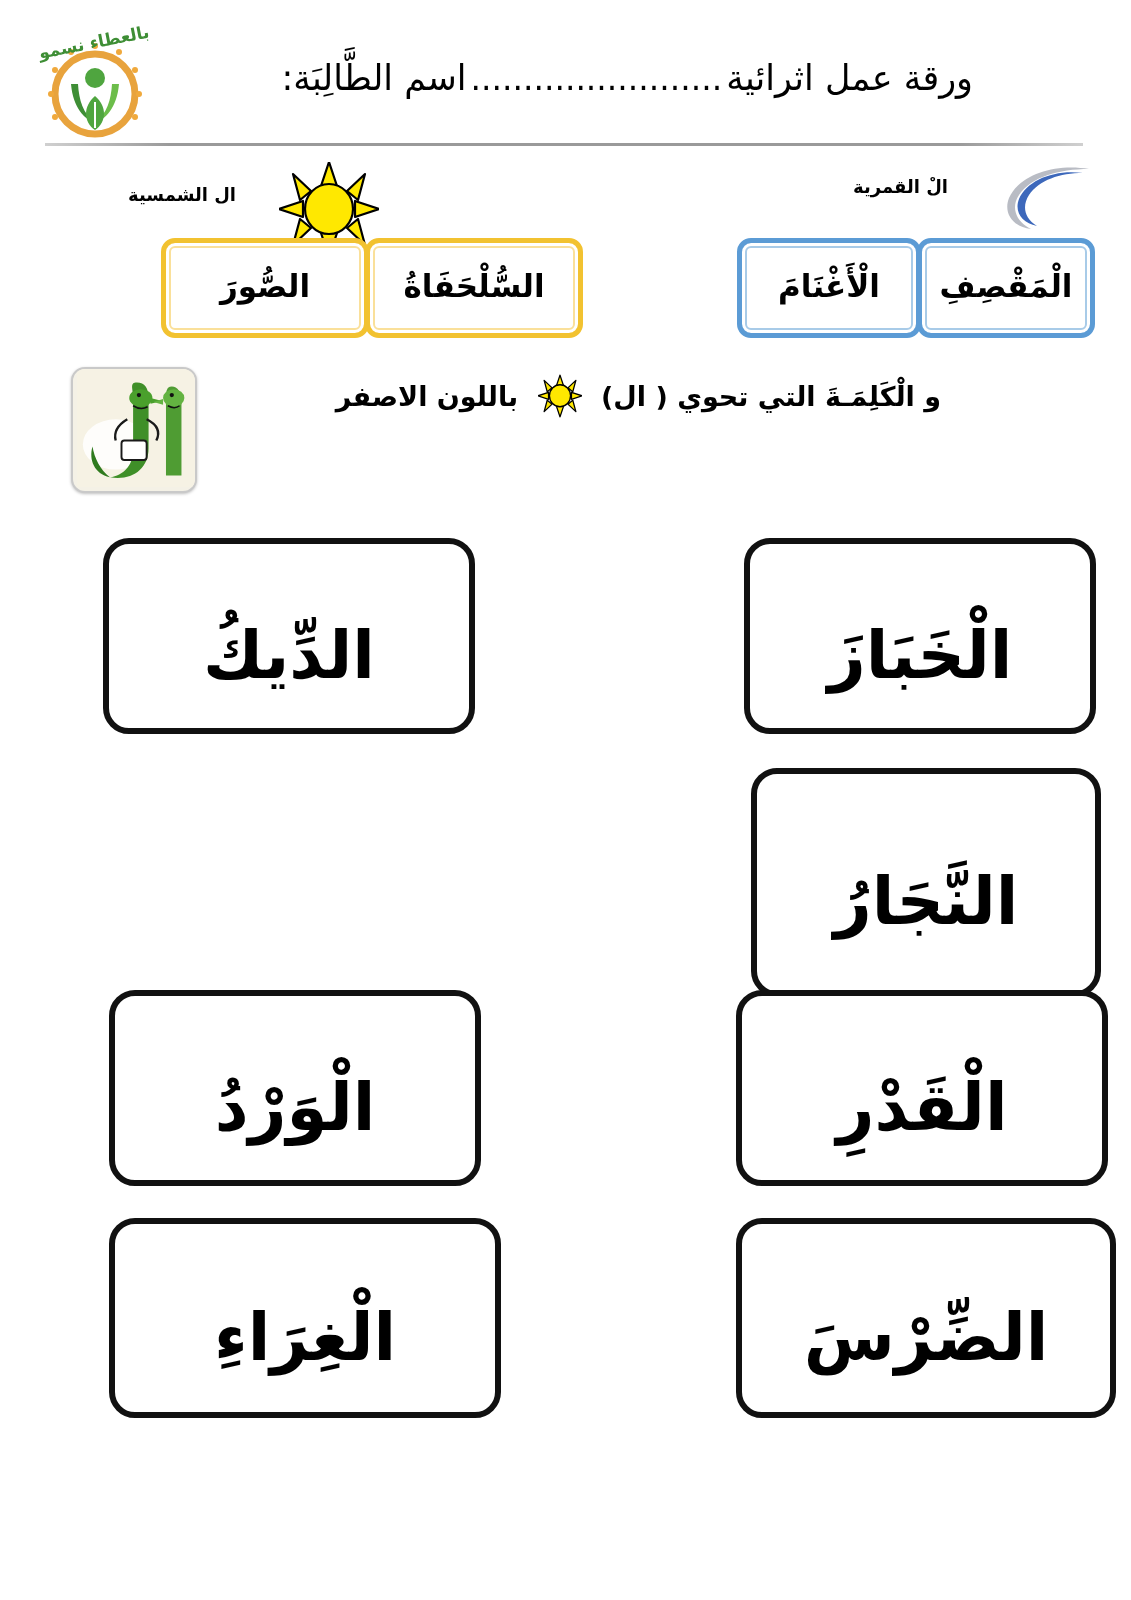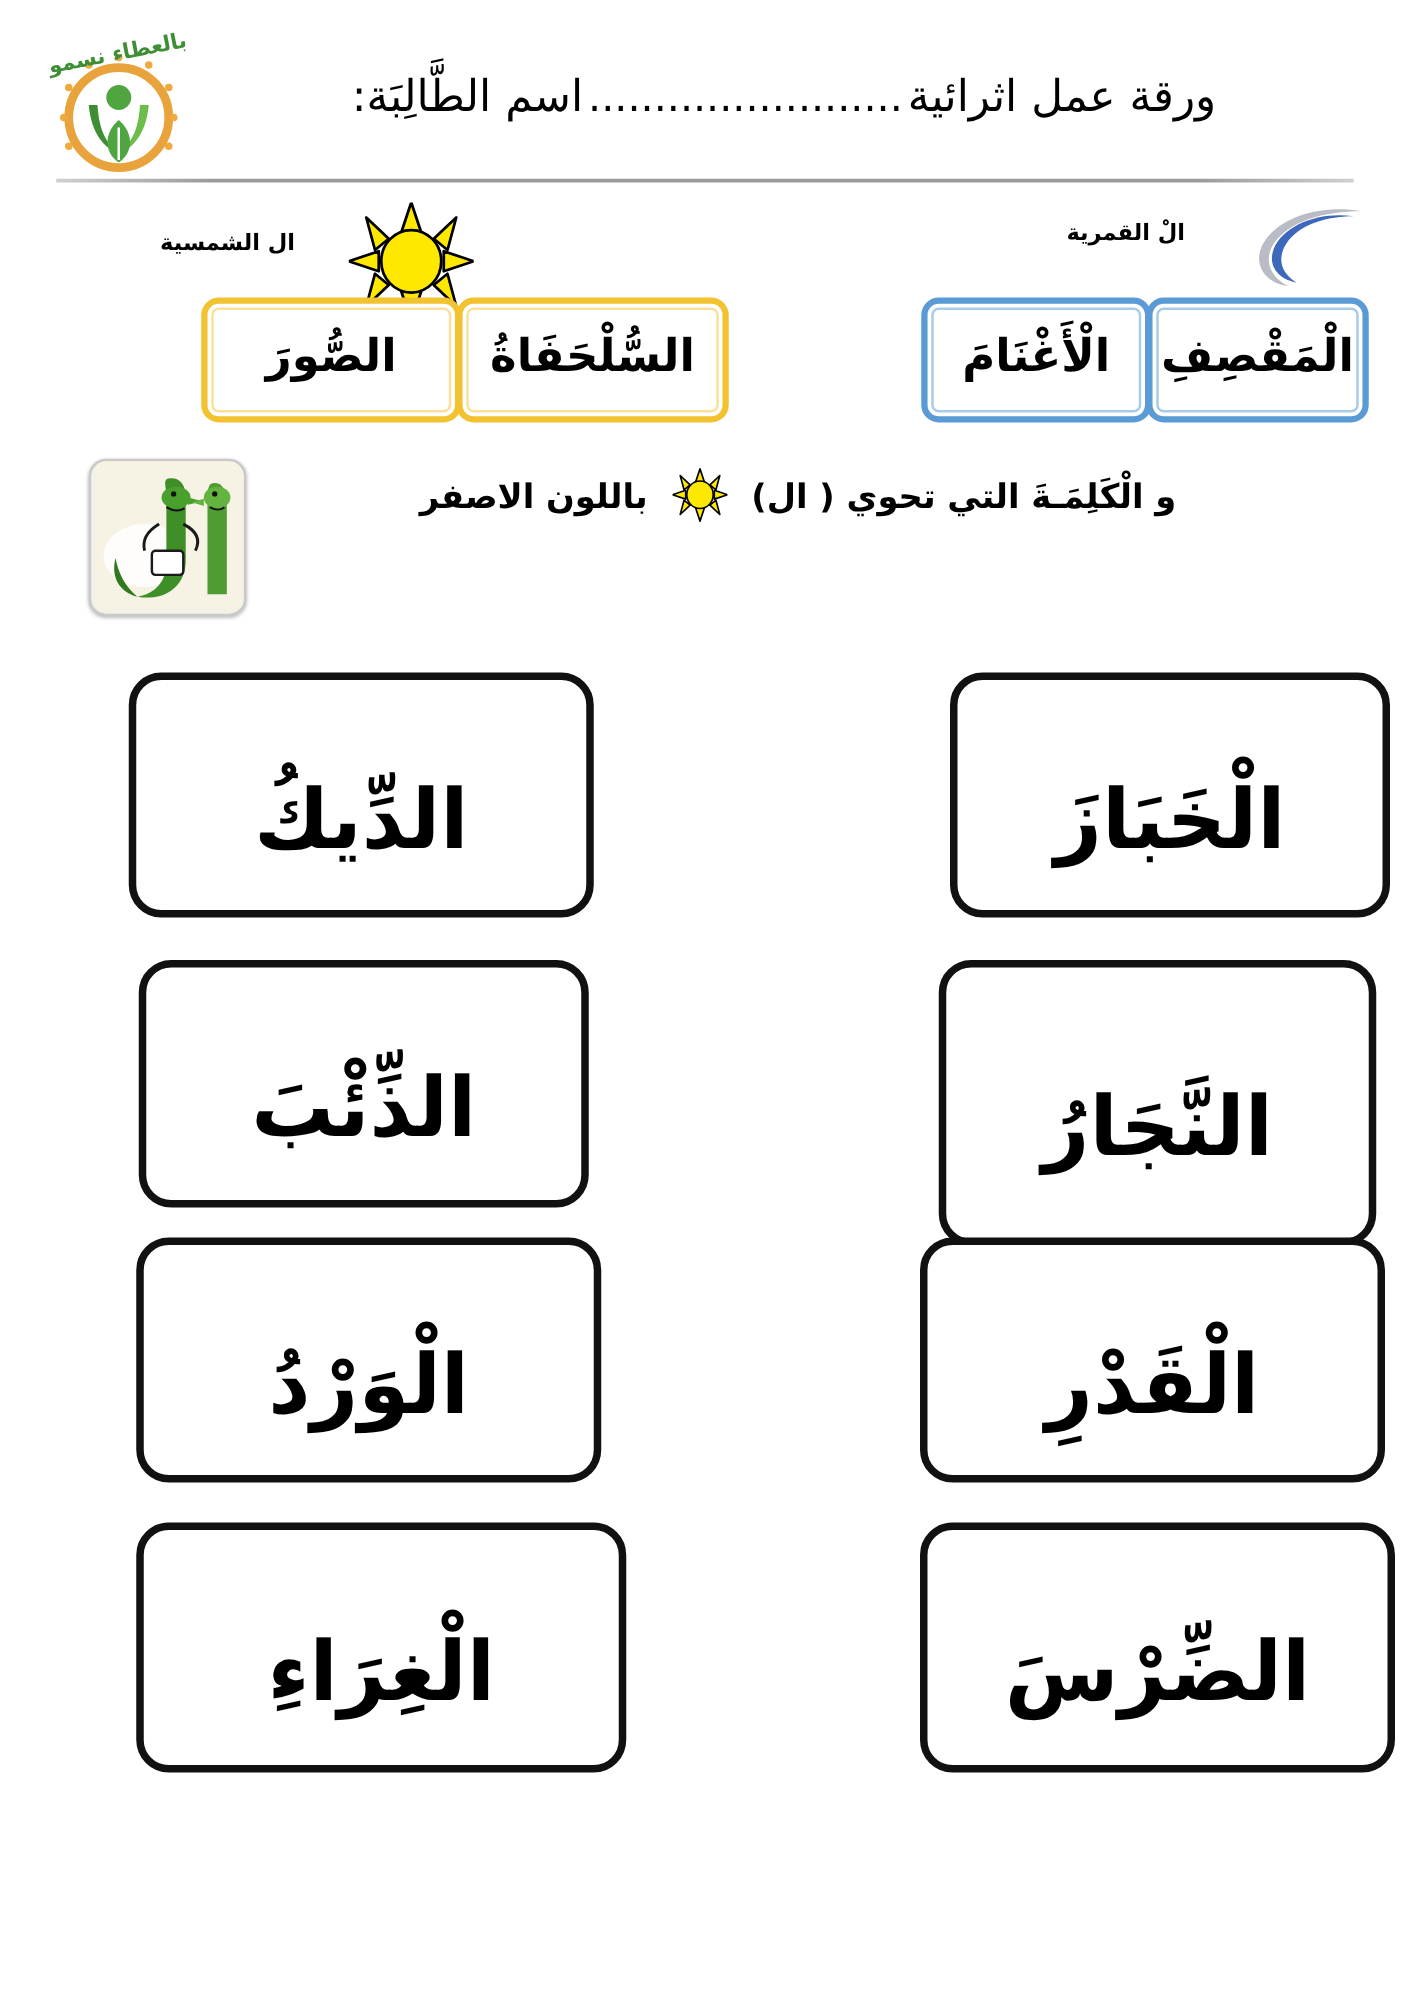--- a/index.html
+++ b/index.html
@@ -90,21 +90,21 @@
     height: 100px;
     background: #ffffff;
     border-radius: 14px;
     display: flex;
     align-items: center;
     justify-content: center;
     direction: rtl;
     box-sizing: border-box;
   }
   .lbox span {
-    font-size: 36px;
+    font-size: 31px;
     font-weight: bold;
     line-height: 1;
     padding-bottom: 4px;
     font-family: "DejaVu Sans", "Liberation Sans", sans-serif;
     text-align: right;
   }
   .lbox.blue {
     border: 5px solid #5b9bd5;
     box-shadow: inset 0 0 0 3px #ffffff, inset 0 0 0 5px #a8cbe8;
   }
@@ -172,21 +172,21 @@
   }
   .wbox span {
     font-size: 66px;
     font-weight: bold;
     line-height: 1.05;
     font-family: "DejaVu Sans", "Liberation Sans", sans-serif;
     white-space: nowrap;
     margin-top: 39px;
   }
   
-  .wr1 { top: 10px;  right: 19px;  width: 352px; height: 196px; justify-content: center; }
+  .wr1 { top: 10px;  right: 35px;  width: 352px; height: 196px; justify-content: center; }
   .wr2 { top: 240px; right: 30px;  width: 350px; height: 229px; }
   .wr3 { top: 462px; right: 23px;  width: 372px; height: 196px; }
   .wr4 { top: 690px; right: 15px;  width: 380px; height: 200px; }
   
   .wl1 { top: 10px;  right: 656px; width: 372px; height: 196px; }
   .wl2 { top: 240px; right: 660px; width: 360px; height: 198px; }
   .wl3 { top: 462px; right: 650px; width: 372px; height: 196px; }
   .wl4 { top: 690px; right: 630px; width: 392px; height: 200px; }
 </style>
 </head>
@@ -339,22 +339,19 @@
   <div class="wbox wr3">
     <span>الْقَدْرِ</span>
   </div>
   <div class="wbox wr4">
     <span>الضِّرْسَ</span>
   </div>
 
   <div class="wbox wl1">
     <span>الدِّيكُ</span>
   </div>
-  <div class="wbox wl2">
-    <span>الذِّئْبَ</span>
-  </div>
   <div class="wbox wl3">
     <span>الْوَرْدُ</span>
   </div>
   <div class="wbox wl4">
     <span>الْغِرَاءِ</span>
   </div>
 </div>
 
 </body></html>

